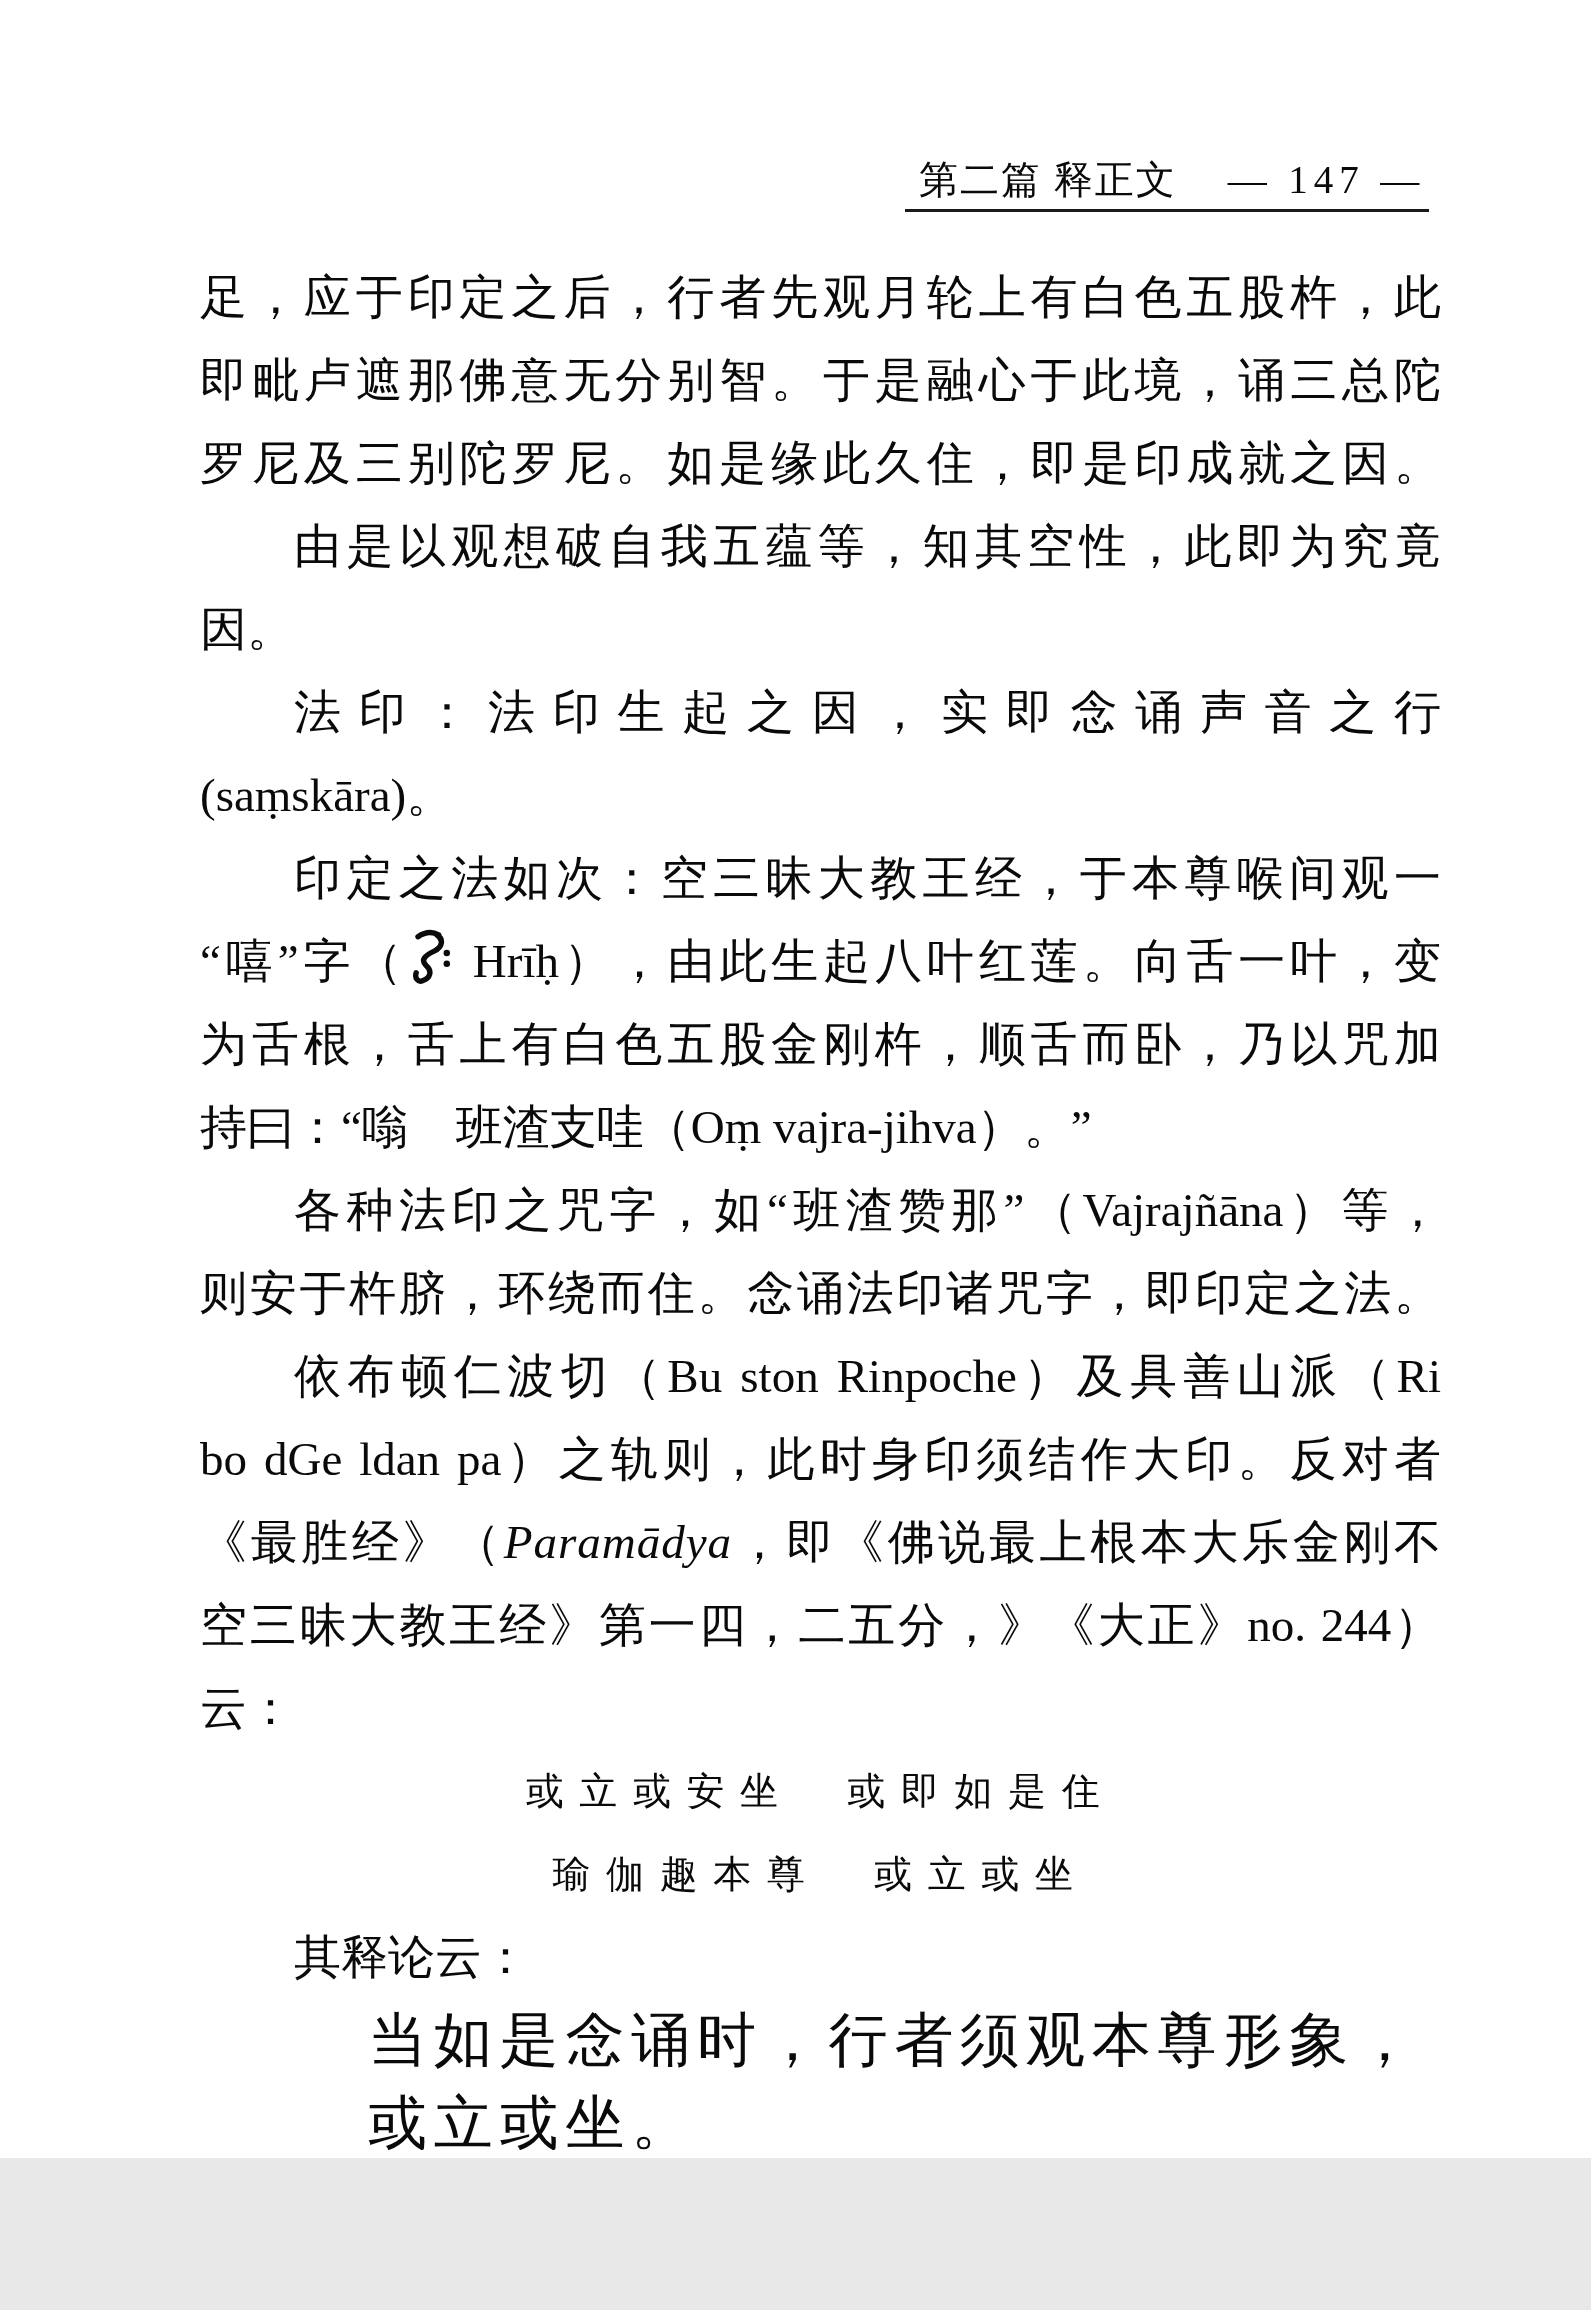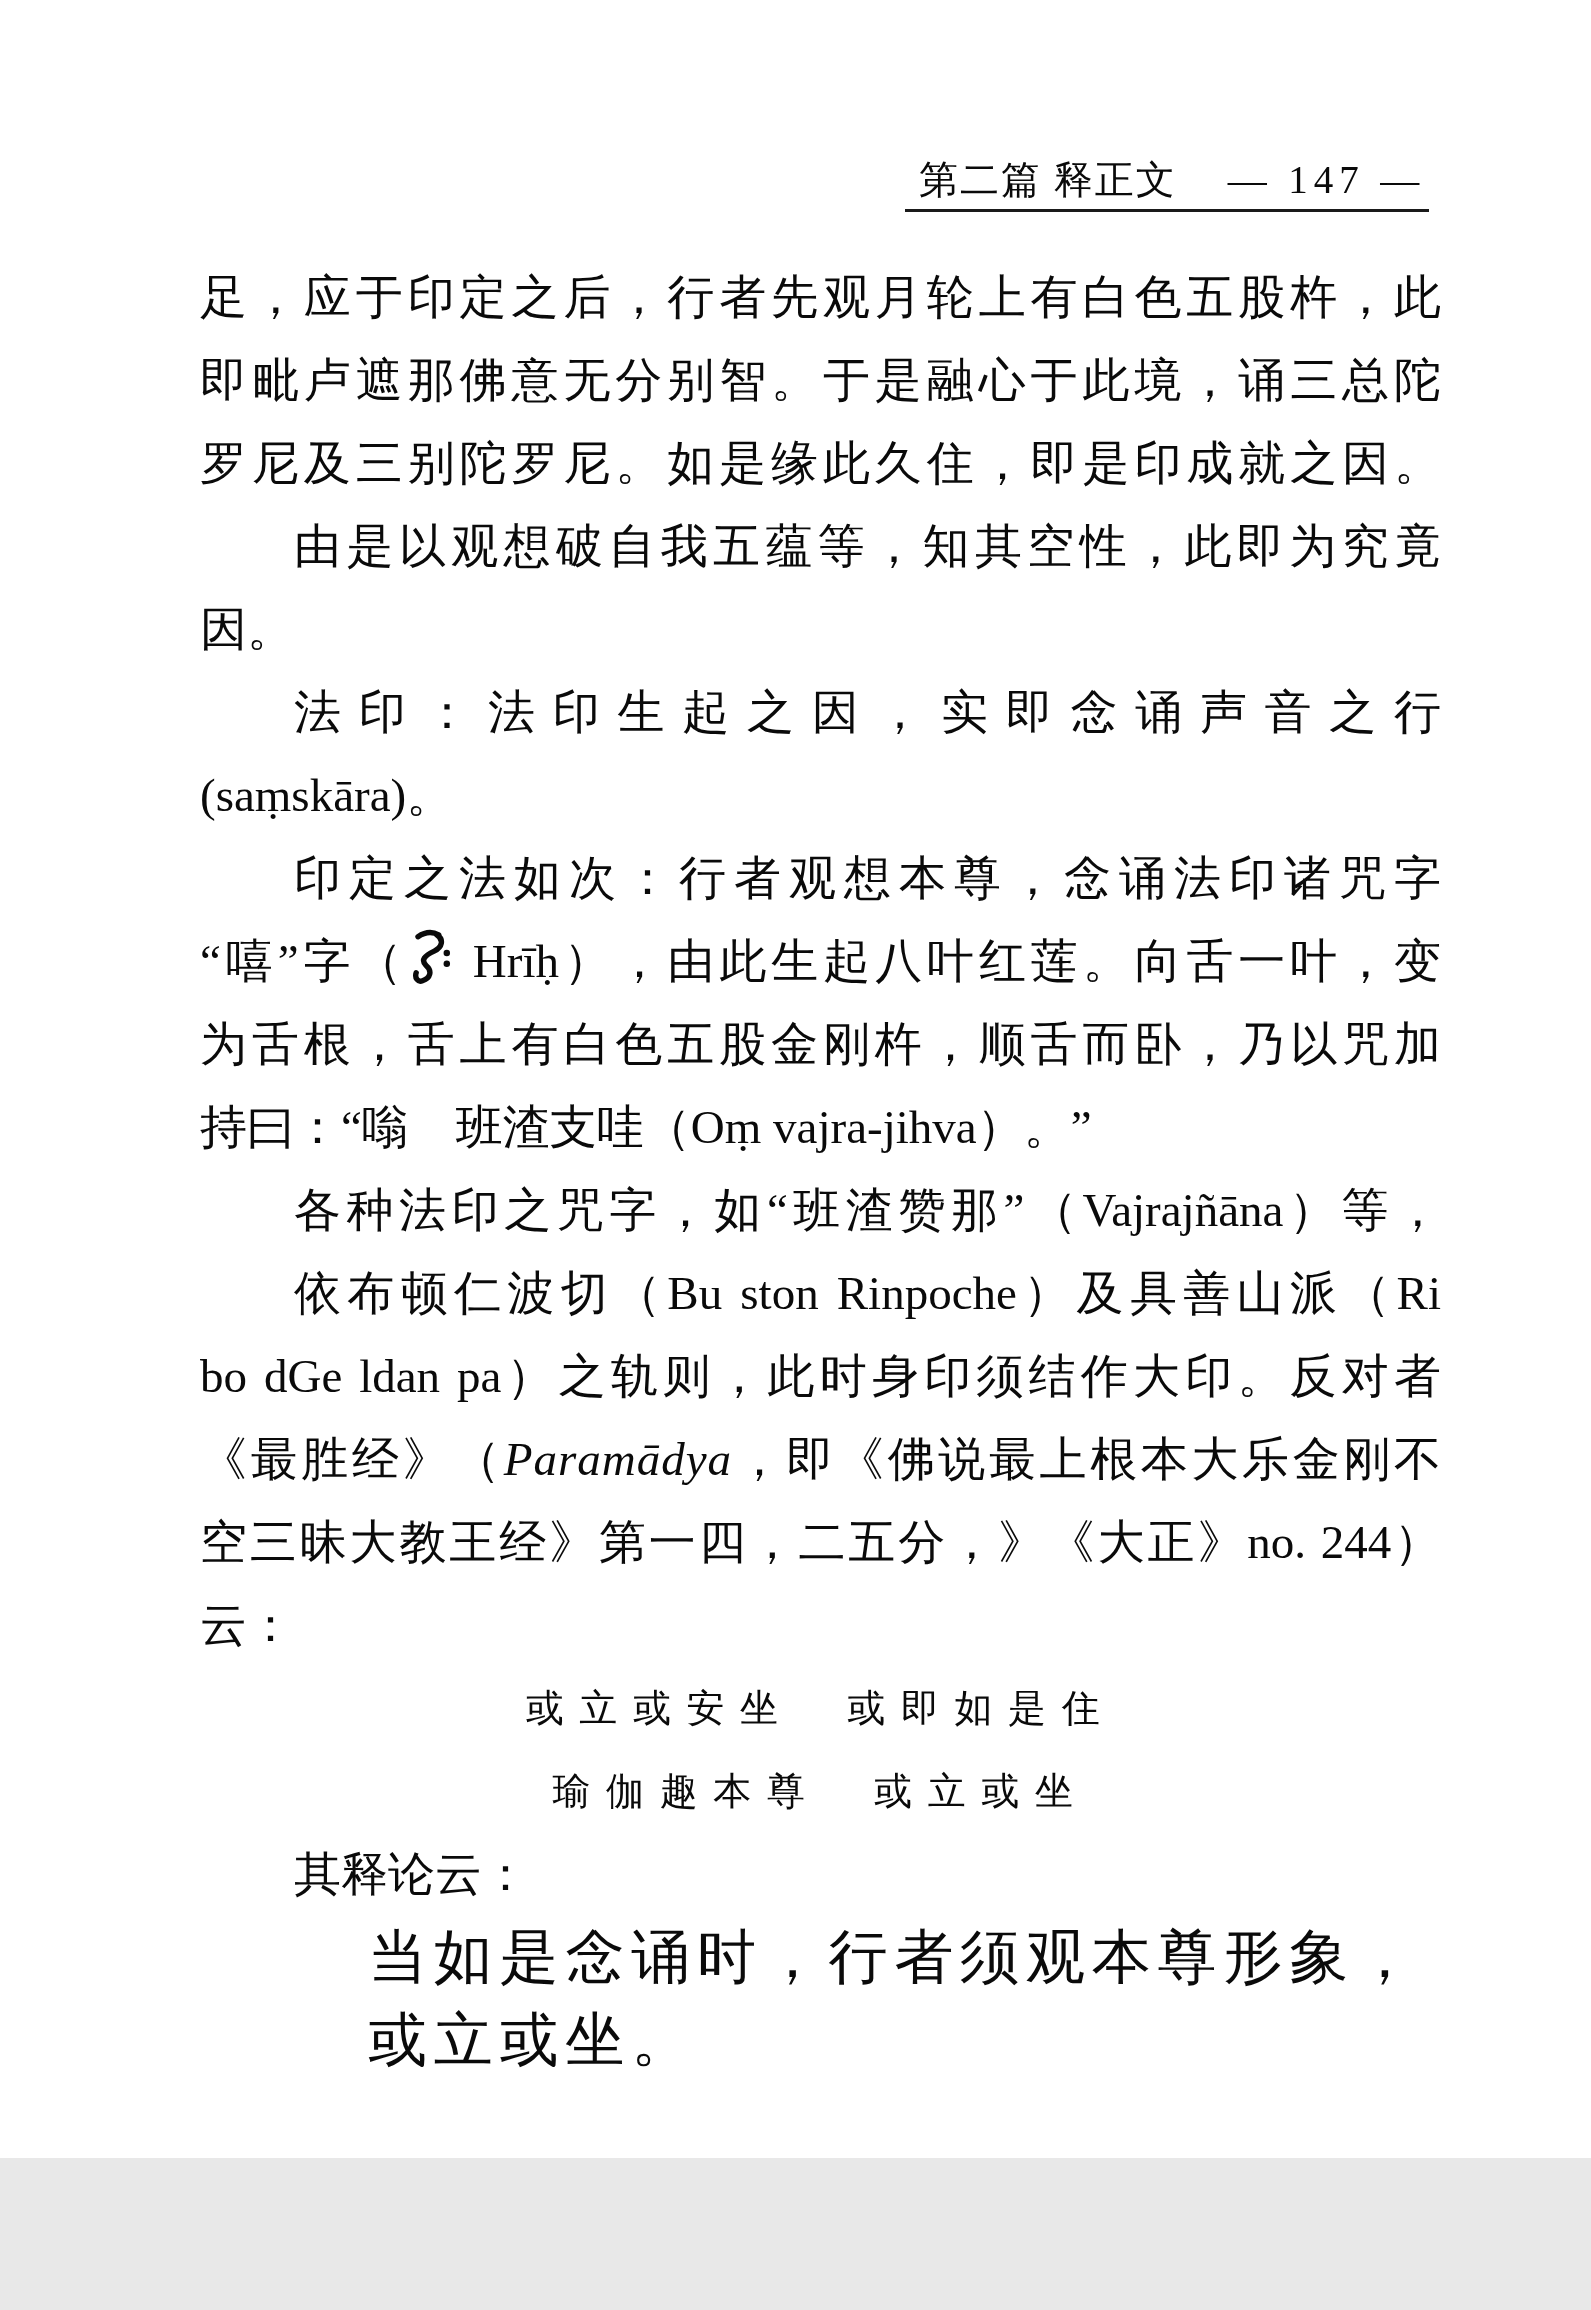--- a/index.html
+++ b/index.html
@@ -65,34 +65,35 @@
   </div>
 
   <div class="body-text">
       <div class="line j">足，应于印定之后，行者先观月轮上有白色五股杵，此</div>
       <div class="line j">即毗卢遮那佛意无分别智。于是融心于此境，诵三总陀</div>
       <div class="line j">罗尼及三别陀罗尼。如是缘此久住，即是印成就之因。</div>
       <div class="line j ind">由是以观想破自我五蕴等，知其空性，此即为究竟</div>
       <div class="line">因。</div>
       <div class="line j ind">法印：法印生起之因，实即念诵声音之行</div>
       <div class="line">(saṃskāra)。</div>
-      <div class="line j ind">印定之法如次：行者观想本尊，念诵法印诸咒字</div>
+      <div class="line j ind">印定之法如次：空三昧大教王经，于本尊喉间观一</div>
       <div class="line j"><span>“嘻”字（</span><svg class="seed-glyph" viewBox="0 0 50 62" xmlns="http://www.w3.org/2000/svg">
     <g fill="none" stroke="#0a0a0a" stroke-width="6" stroke-linecap="round">
       <path d="M10,9 Q22,1 33,7"></path>
       <path d="M31,7 C39,12 37,21 28,25 C17,30 13,35 19,41 C26,47 24,55 15,58 C10,60 6,55 8,49"></path>
     </g>
     <g fill="#0a0a0a">
       <circle cx="42" cy="27" r="3.6"></circle>
       <circle cx="42" cy="39" r="3.6"></circle>
     </g>
   </svg><span> Hrīḥ），由此生起八叶红莲。向舌一叶，变</span></div>
       <div class="line j">为舌根，舌上有白色五股金刚杵，顺舌而卧，乃以咒加</div>
       <div class="line">持曰：“嗡　班渣支哇（Oṃ vajra-jihva）。”</div>
       <div class="line j ind">各种法印之咒字，如“班渣赞那”（Vajrajñāna）等，</div>
+      <div class="line j">则安于杵脐，环绕而住。念诵法印诸咒字，即印定之法。</div>
       <div class="line j ind">依布顿仁波切（Bu ston Rinpoche）及具善山派（Ri</div>
       <div class="line j">bo dGe ldan pa）之轨则，此时身印须结作大印。反对者</div>
       <div class="line j"><span>《最胜经》（</span><i>Paramādya</i><span>，即《佛说最上根本大乐金刚不</span></div>
       <div class="line j">空三昧大教王经》第一四，二五分，》《大正》no. 244）</div>
       <div class="line">云：</div>
       <div class="line verse">或立或安坐　或即如是住</div>
       <div class="line verse">瑜伽趣本尊　或立或坐</div>
       <div class="line ind">其释论云：</div>
       <div class="line quote">当如是念诵时，行者须观本尊形象，或立或坐。</div>
     </div>

